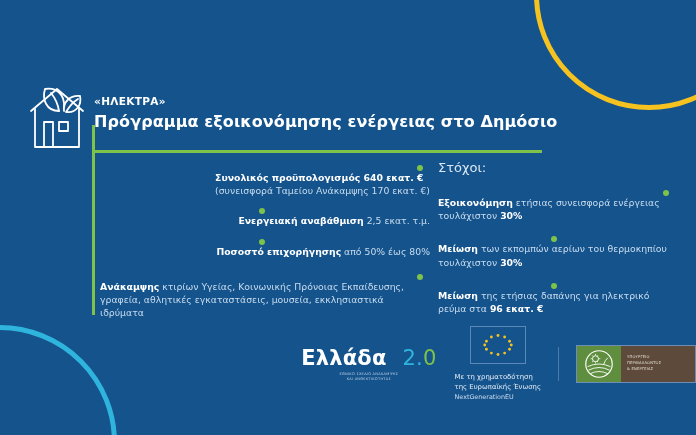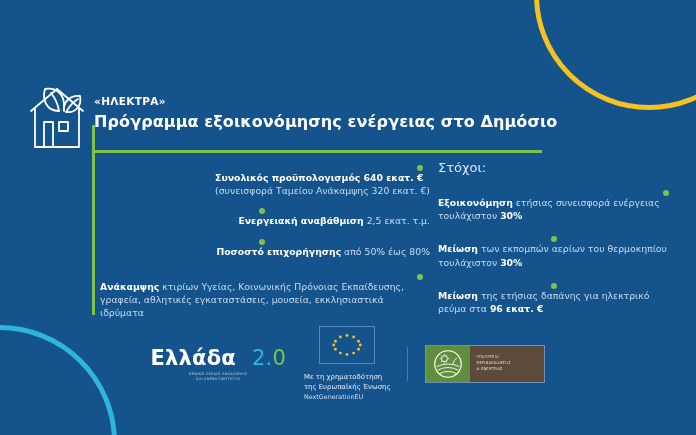--- a/index.html
+++ b/index.html
@@ -99,21 +99,21 @@
     font-size:13px;
     margin-bottom:10px;
     padding-left:0px;
   }
   .col-right .bullet-row{ margin-bottom:14px; }
 
   
   .footer{
     position:absolute;
     left:0; right:0; bottom:32px;
-    display:flex; align-items:center; justify-content:center;
+    display:flex; align-items:center; justify-content:flex-end;
     gap:0px;
   }
   .logo-gr{
     display:flex; flex-direction:column; align-items:center;
     margin-right:18px;
   }
   .gr-line1{
     display:flex; align-items:baseline;
     font-weight:bold; letter-spacing:.2px;
   }
@@ -191,21 +191,21 @@
   <div class="vline"></div>
 
   <div class="content">
 
     <div class="col-left">
 
       <div class="bullet-row">
         <span class="dot"></span>
         <span class="btext">
           <b>Συνολικός προϋπολογισμός 640 εκατ. €</b><br>
-          <span>(συνεισφορά Ταμείου Ανάκαμψης 320 εκατ. €)</span>
+          <span>(συνεισφορά Ταμείου Ανάκαμψης 170 εκατ. €)</span>
         </span>
       </div>
 
       <div class="bullet-row">
         <span class="dot mid"></span>
         <span class="btext">
           <b>Ενεργειακή αναβάθμιση</b><span> 2,5 εκατ. τ.μ.</span>
         </span>
       </div>
 

